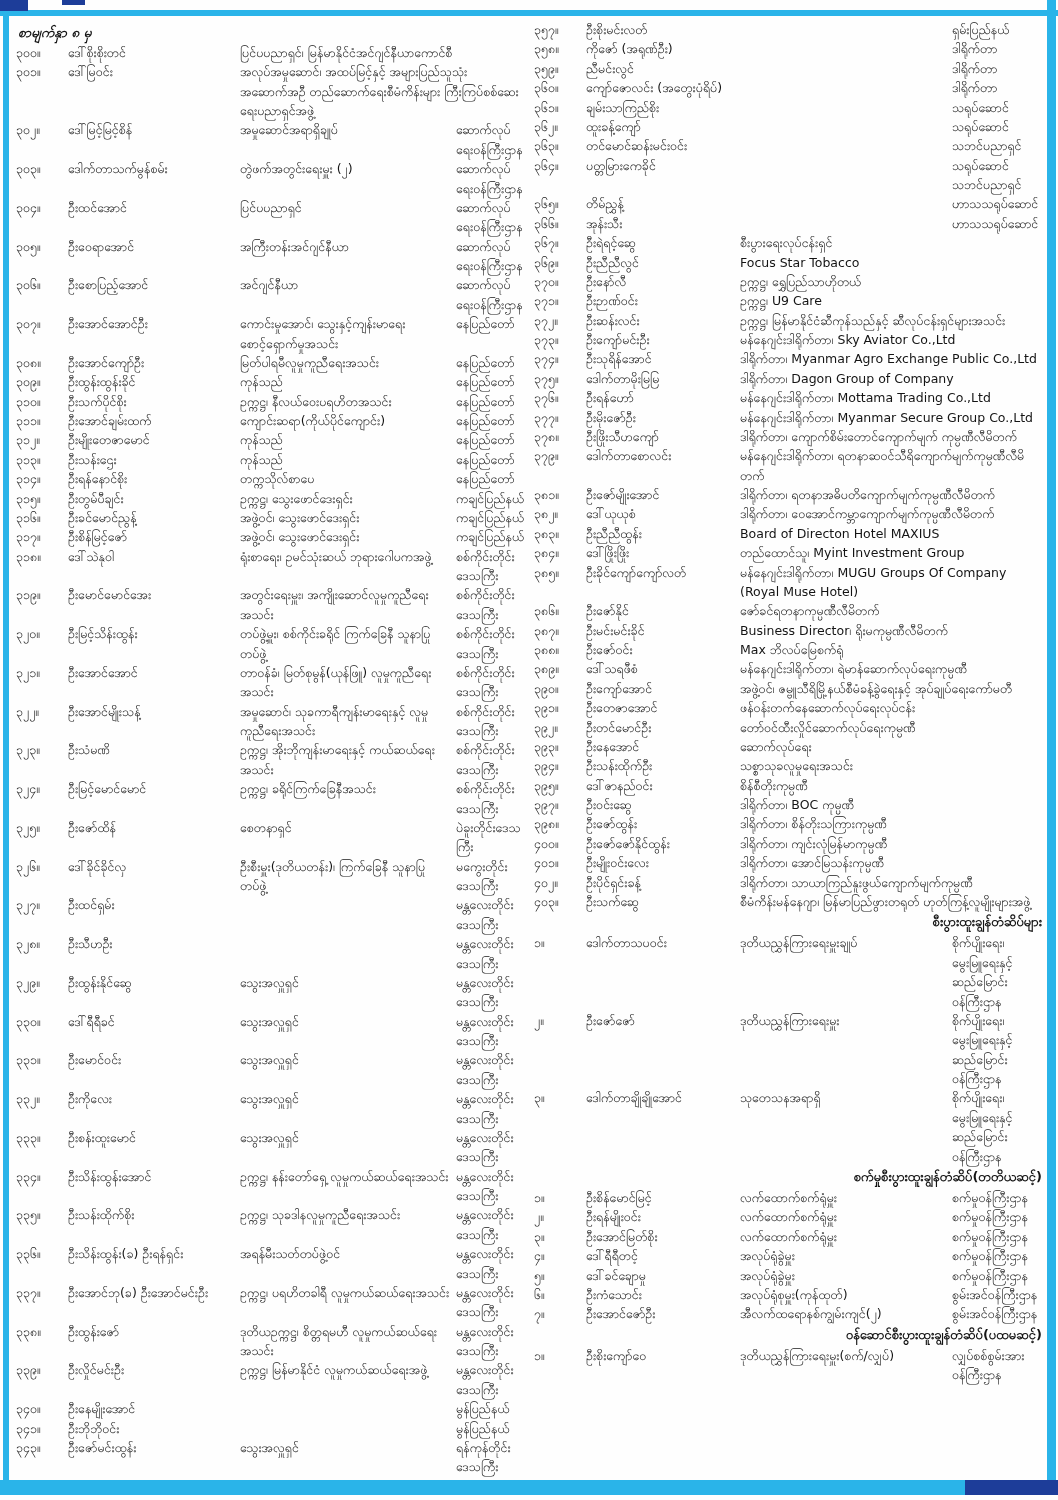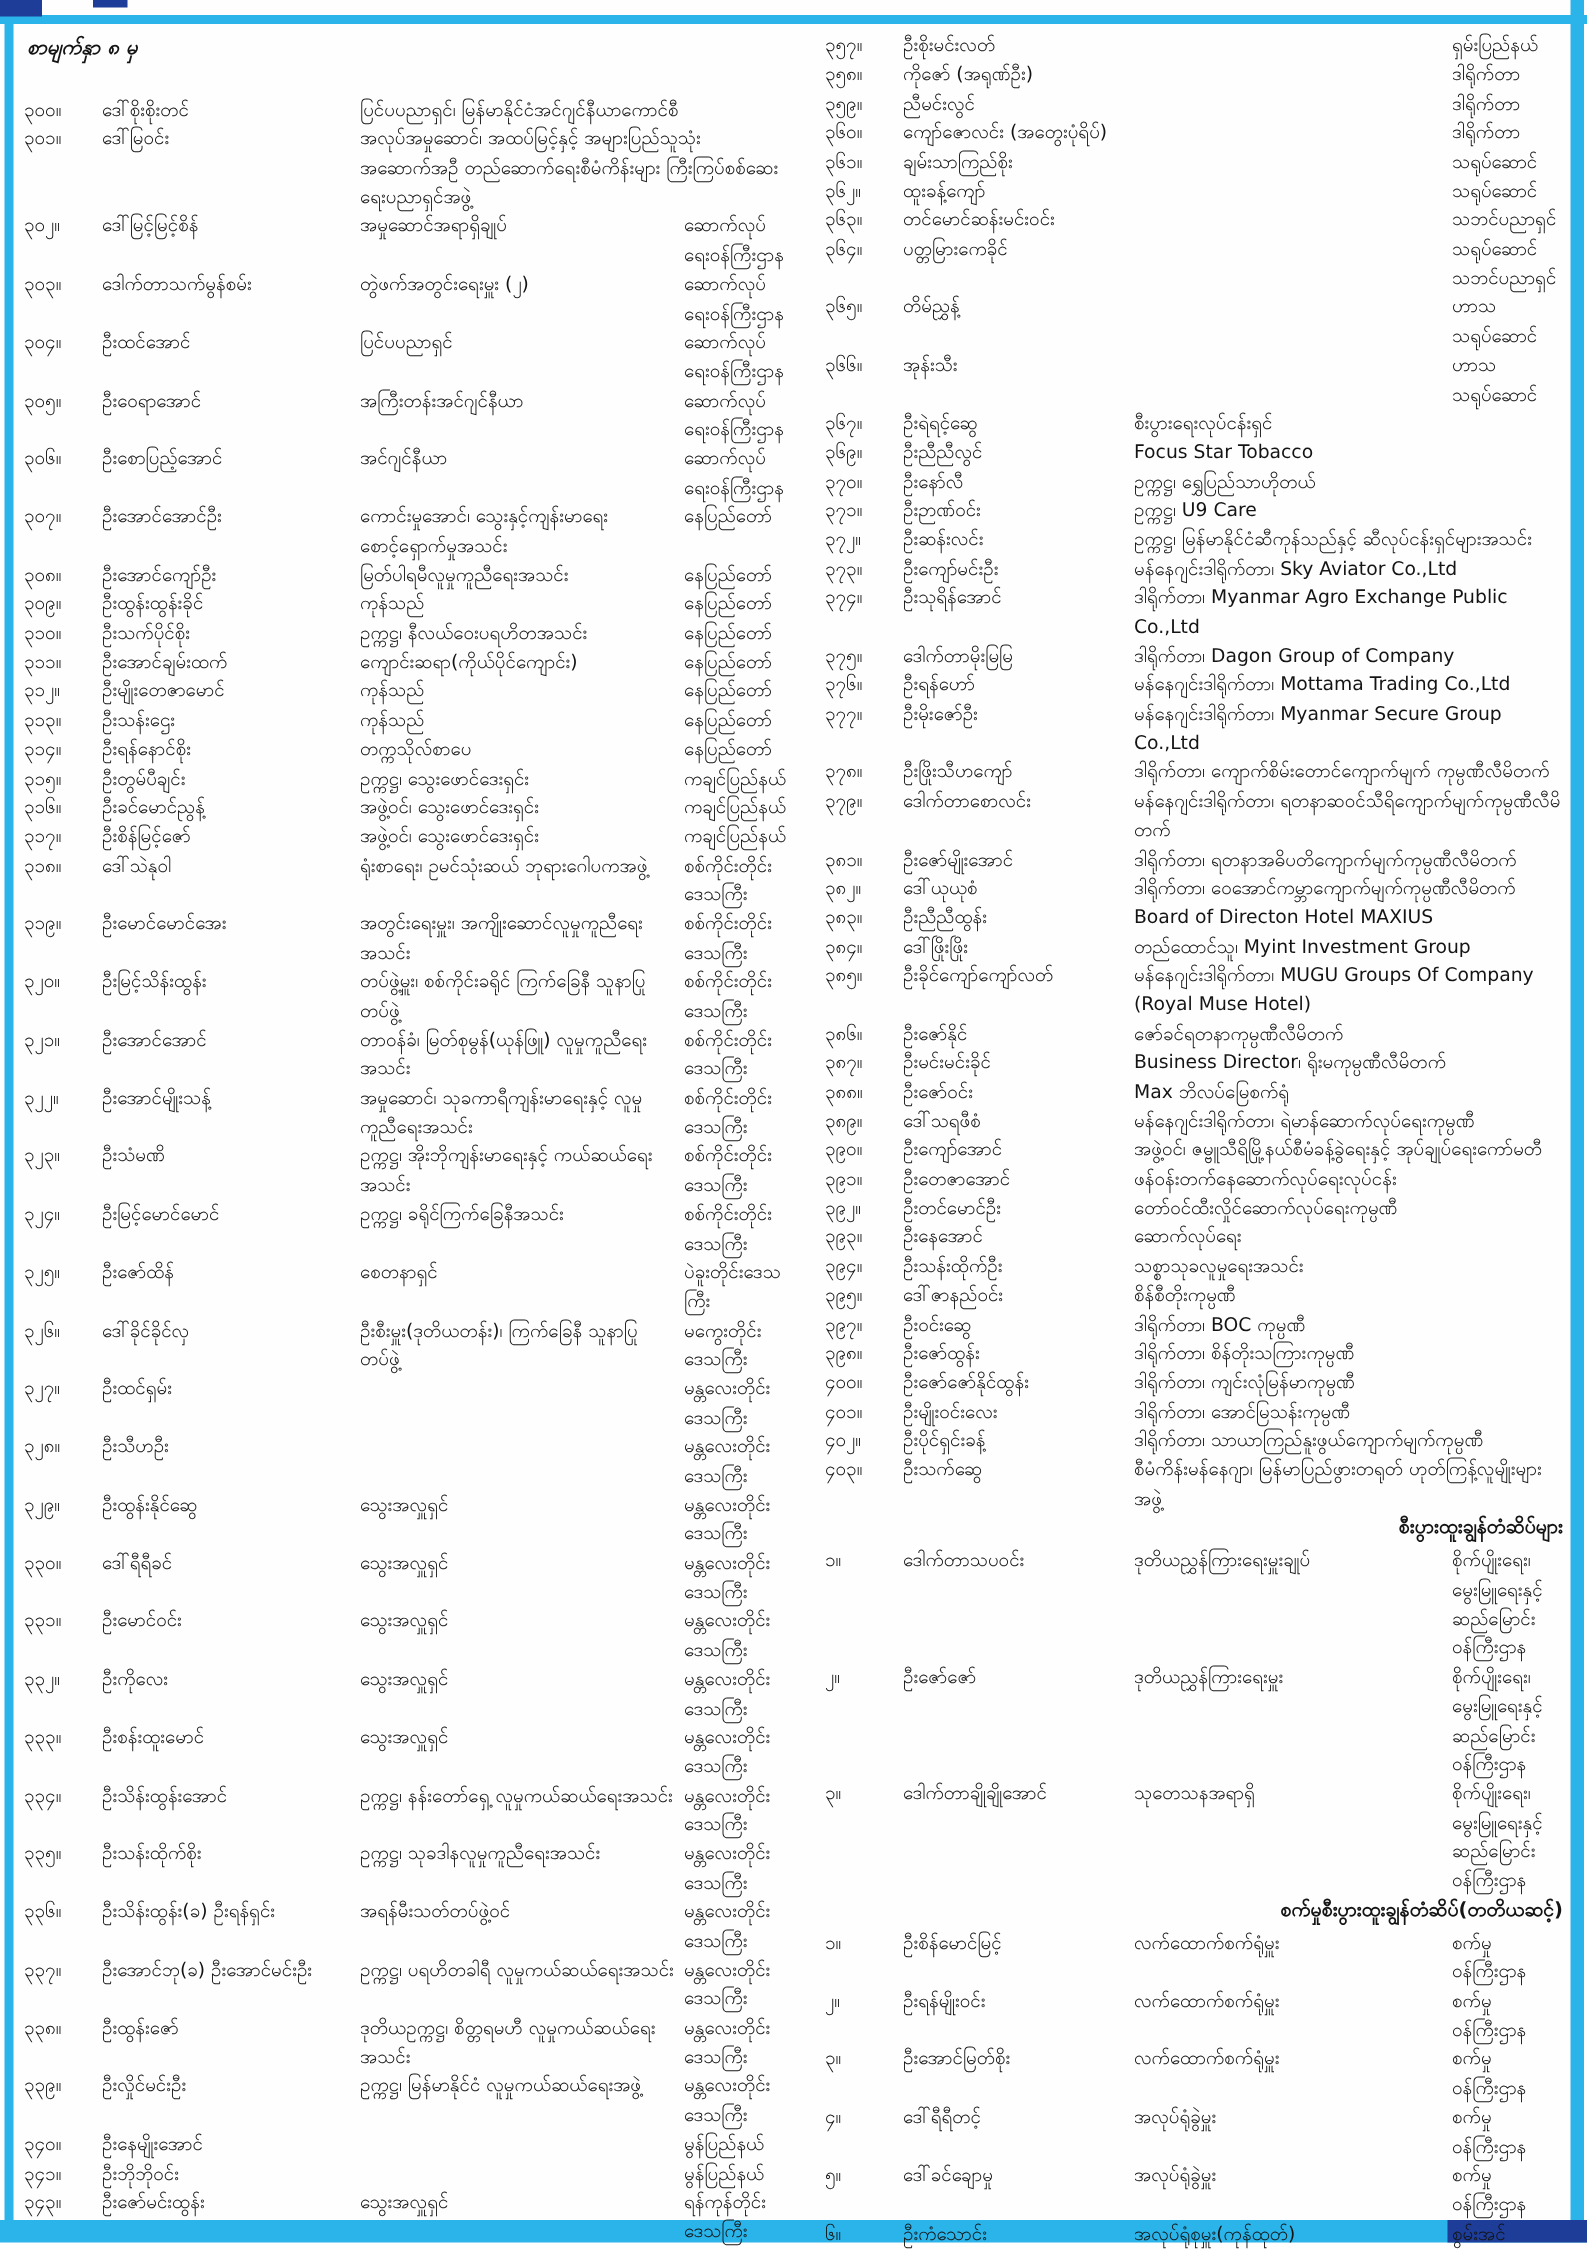--- a/index.html
+++ b/index.html
@@ -17,23 +17,23 @@
   .frame-bottom{left:0;right:0;bottom:5px;height:15px;}
   .corner-tl{left:0;top:0;width:28px;height:11px;}
   .corner-tab{left:62px;top:0;width:23px;height:5px;}
   .corner-br{right:0;bottom:5px;width:93px;height:15px;}
   
   .content{
     position:absolute;left:16px;top:20px;right:20px;bottom:20px;
     display:flex;gap:10px;
   }
   .col{width:508px;flex:0 0 508px;font-size:12.5px;line-height:1.55;}
-  .page-header{font-weight:bold;font-style:italic;font-size:13.5px;margin:2px 0 20px 2px;}
+  .page-header{font-weight:bold;font-style:italic;font-size:13.5px;margin:2px 0 0 2px;}
   .row{display:grid;grid-template-columns:46px 166px 210px 1fr;column-gap:6px;align-items:start;}
-  .col-right .row{grid-template-columns:46px 148px 206px 1fr;margin-left:16px;}
+  .col-right .row{grid-template-columns:46px 148px 206px 1fr;}
   .row .num{white-space:nowrap;}
   .row .desc.wide{grid-column:3/5;}
   .section-header{font-weight:bold;text-align:right;font-size:13px;margin:1px 0;}
   .cell{min-height:1em;}
 </style>
 </head>
 <body style="background: rgb(254, 254, 254); color: rgb(20, 20, 20);">
 
 <div class="frame frame-top" style="background: rgb(42, 180, 233);"></div>
 <div class="frame frame-left" style="background: rgb(42, 180, 233);"></div>

